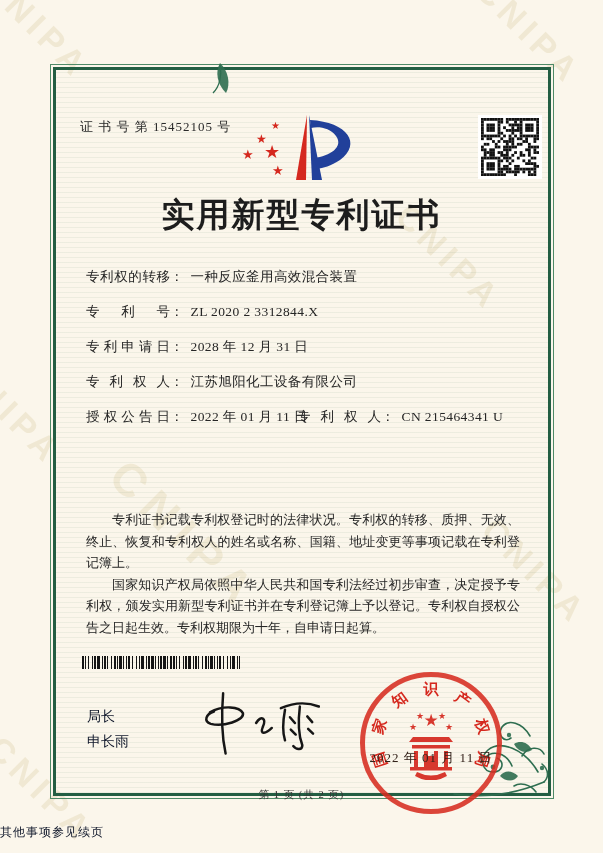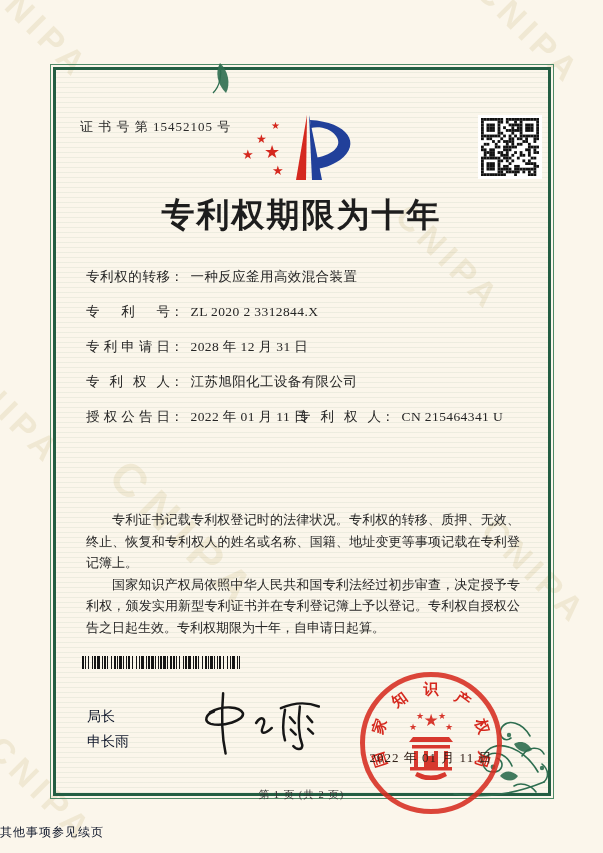--- a/index.html
+++ b/index.html
@@ -395,21 +395,21 @@
         <rect x="16.57" y="55.24" width="2.81" height="2.81" fill="#111"></rect>
         <rect x="19.33" y="55.24" width="2.81" height="2.81" fill="#111"></rect>
         <rect x="22.10" y="55.24" width="2.81" height="2.81" fill="#111"></rect>
         <rect x="33.14" y="55.24" width="2.81" height="2.81" fill="#111"></rect>
         <rect x="46.95" y="55.24" width="2.81" height="2.81" fill="#111"></rect>
         <rect x="49.71" y="55.24" width="2.81" height="2.81" fill="#111"></rect>
         <rect x="52.48" y="55.24" width="2.81" height="2.81" fill="#111"></rect>
       </svg>
   </div>
 
-  <div class="title">专利权期限为十年</div>
+  <div class="title">实用新型专利证书</div>
 
   <div class="fields">
     <div class="frow">
       <span class="fl">专利权的转移</span><span>：</span><span class="fv">一种反应釜用高效混合装置</span>
     </div>
     <div class="frow">
       <span class="fl">专利号</span><span>：</span><span class="fv">ZL 2020 2 3312844.X</span>
     </div>
     <div class="frow">
       <span class="fl">专利申请日</span><span>：</span><span class="fv">2028 年 12 月 31 日</span>

